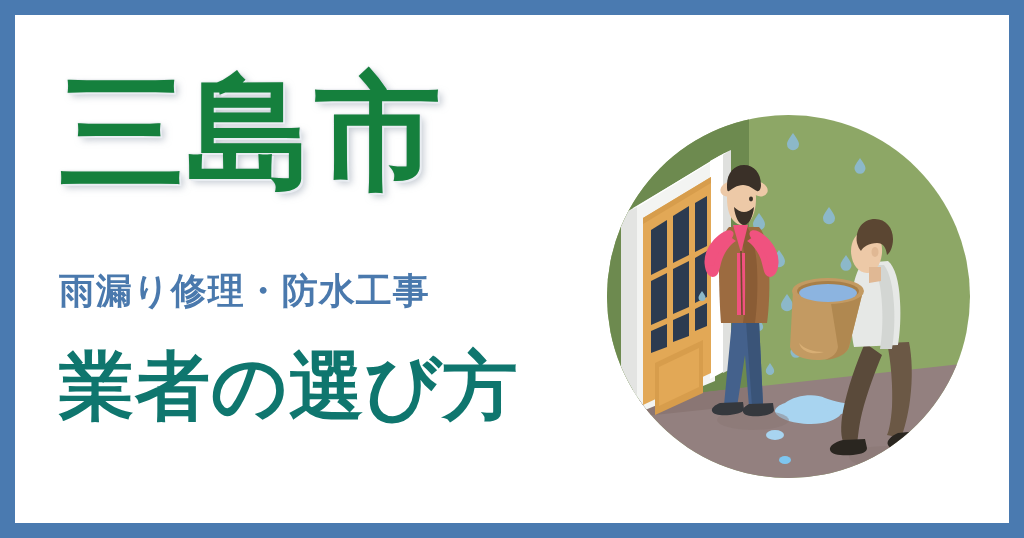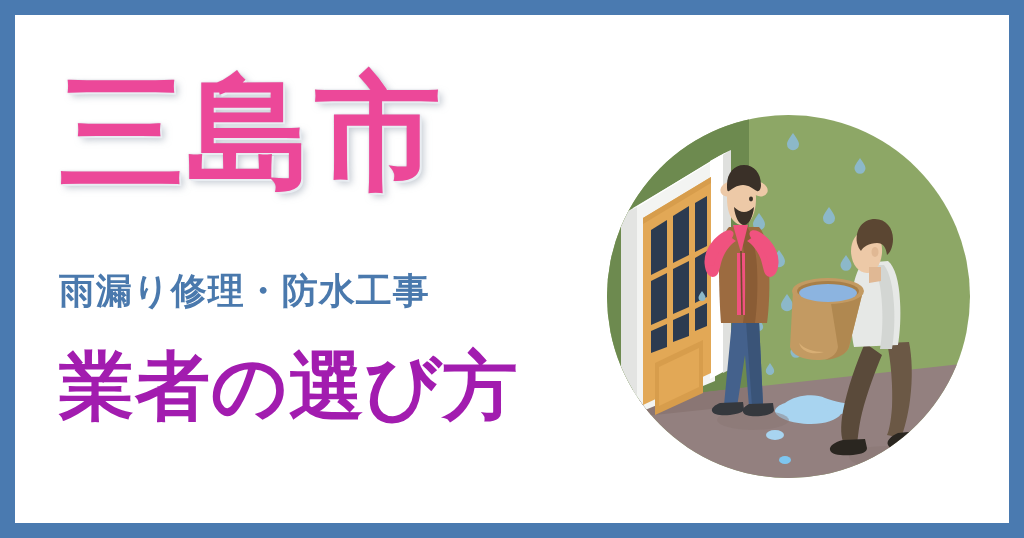--- a/index.html
+++ b/index.html
@@ -37,21 +37,21 @@
     height: 508px;
   }
 
   .city-title {
     position: absolute;
     left: 44px;
     top: 55px;
     font-size: 126px;
     line-height: 1;
     font-weight: bold;
-    color: #ec4899;
+    color: #15803d;
     letter-spacing: 2px;
     white-space: nowrap;
     text-shadow:
        2px 2px 0 #e9edf2,
        4px 4px 7px rgba(150,160,175,0.55),
        0 0 2px rgba(160,170,185,0.5);
   }
 
   .subtitle {
     position: absolute;
@@ -65,21 +65,21 @@
     white-space: nowrap;
   }
 
   .headline {
     position: absolute;
     left: 44px;
     top: 334px;
     font-size: 75px;
     line-height: 1;
     font-weight: bold;
-    color: #a21caf;
+    color: #0f766e;
     letter-spacing: 1px;
     white-space: nowrap;
   }
 
   
   .illustration {
     position: absolute;
     left: 592px;
     top: 100px;
     width: 363px;

